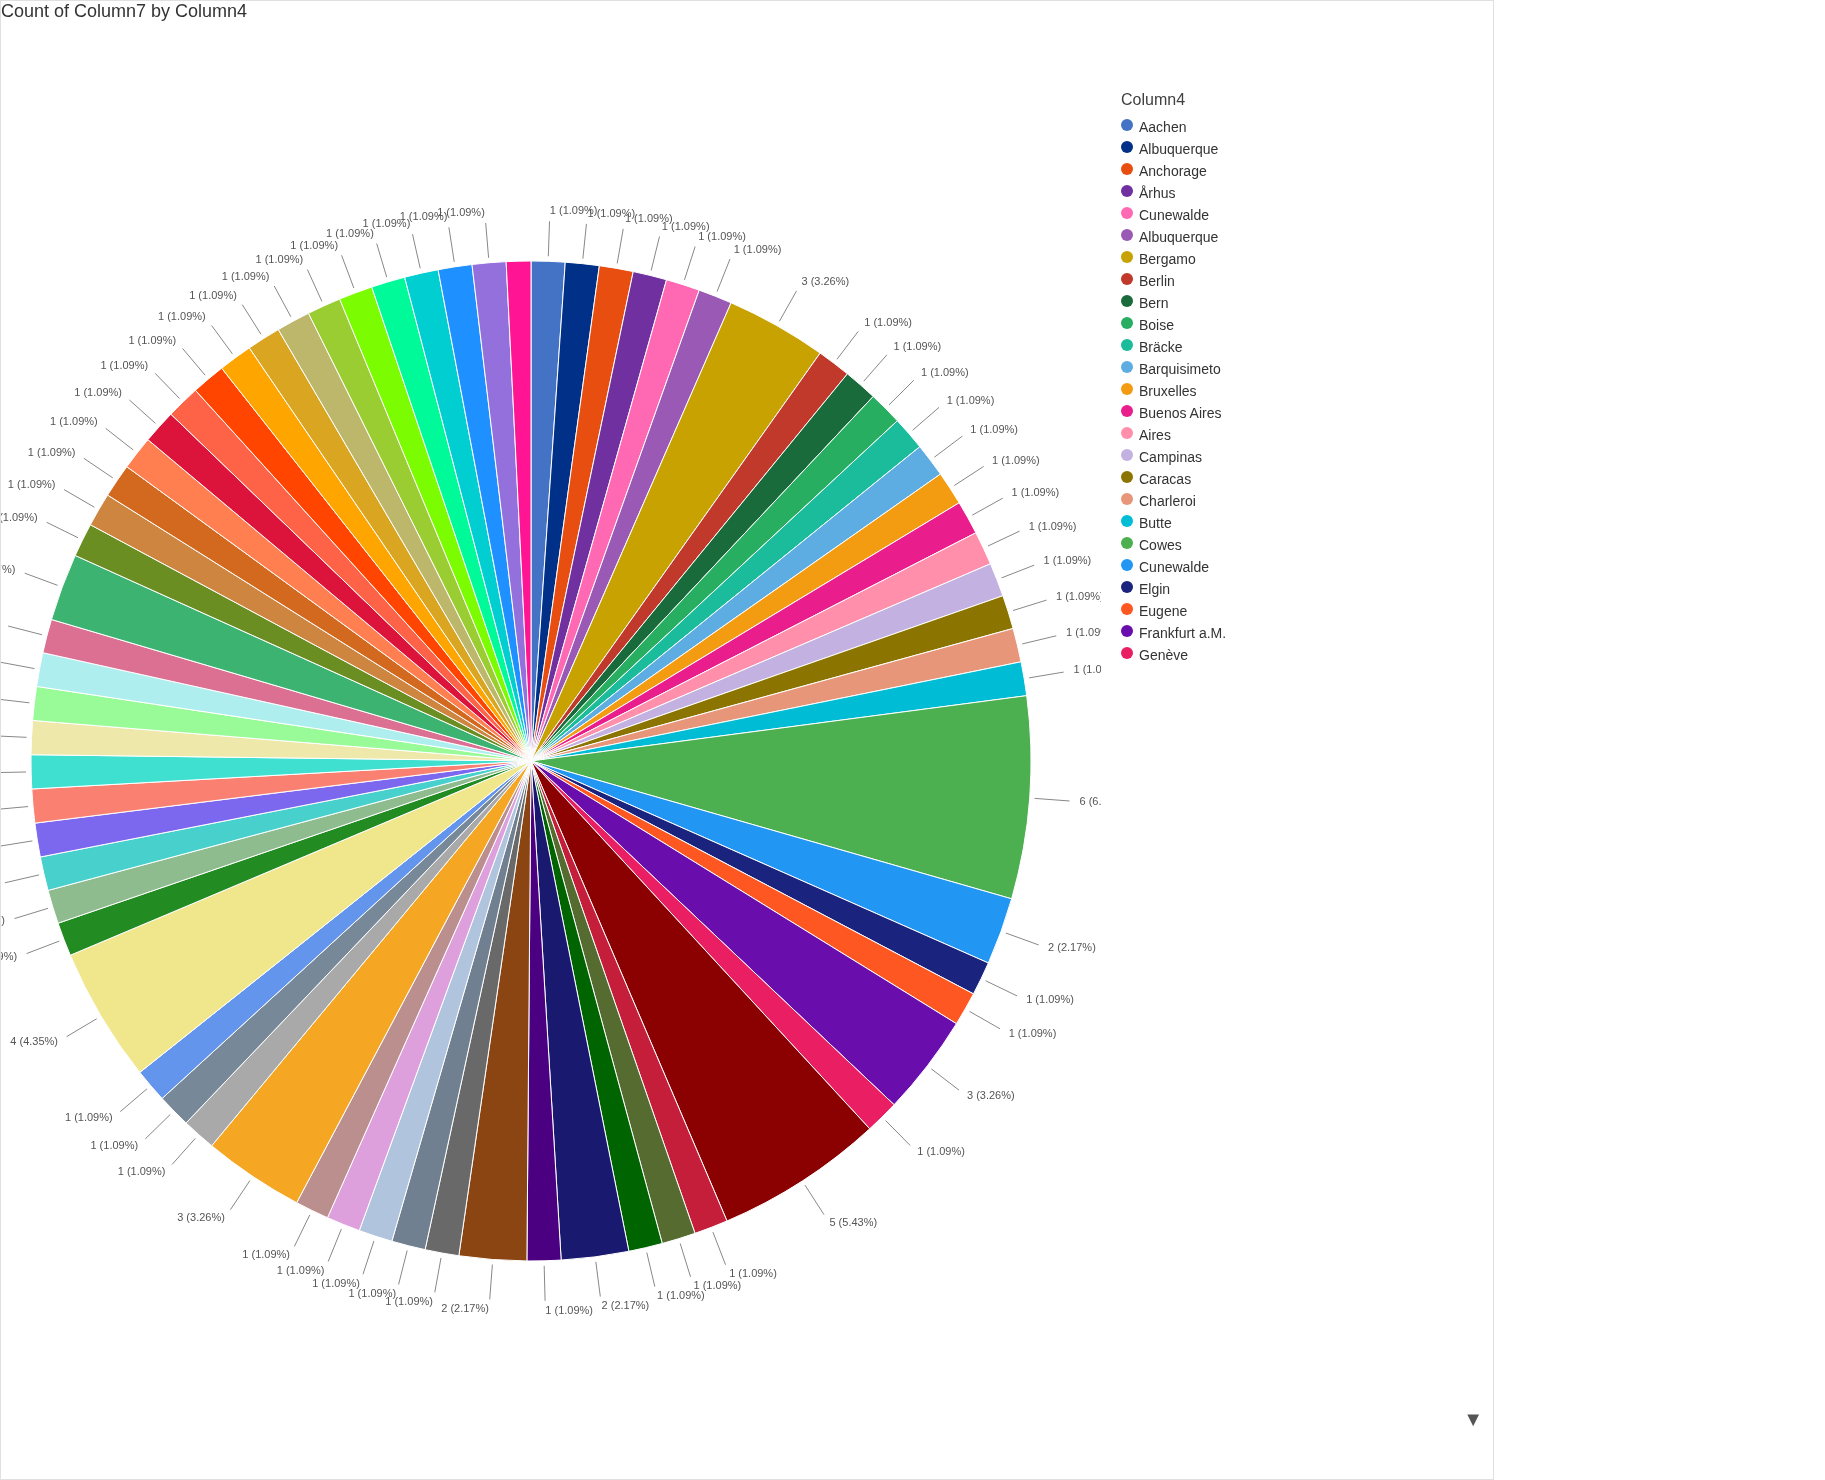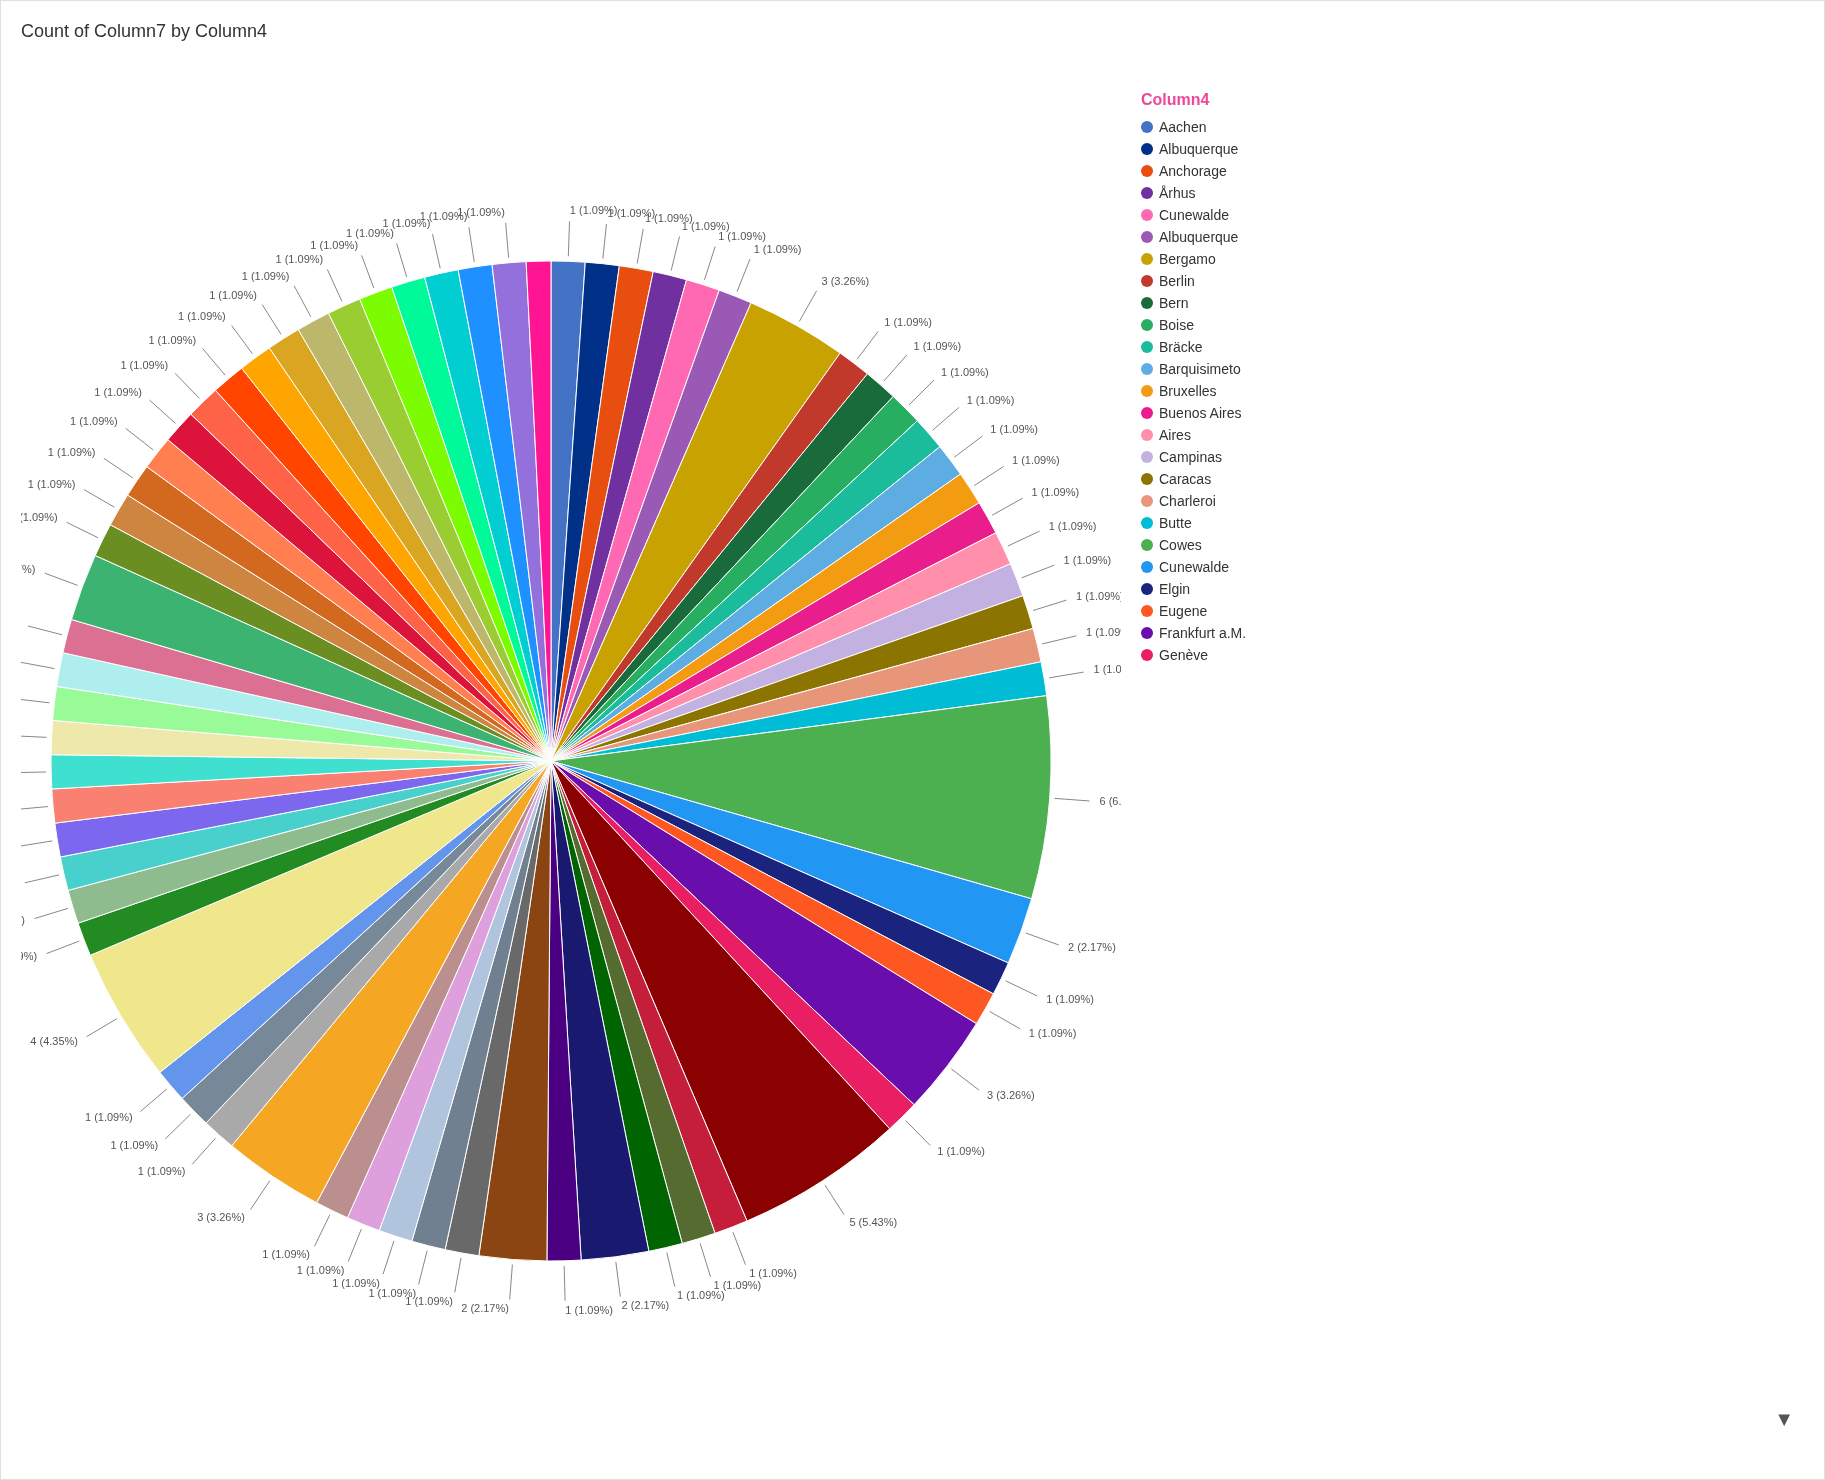--- a/index.html
+++ b/index.html
@@ -5,27 +5,26 @@
     * { box-sizing: border-box; margin: 0; padding: 0; }
     body {
       font-family: 'Segoe UI', Arial, sans-serif;
       background: #fff;
       width: 1825px;
       height: 1480px;
       overflow: hidden;
       position: relative;
     }
     #main-container {
-      width: 1825px;
+      width: 1494px;
       height: 1480px;
       display: flex;
       flex-direction: column;
       border: 1px solid #e0e0e0;
       background: #fff;
-      padding: 20px;
     }
     #chart-title {
       font-size: 18px;
       font-weight: 400;
       color: #333;
       margin-bottom: 10px;
     }
     #chart-area {
       display: flex;
       flex: 1;
@@ -46,27 +45,26 @@
       flex: 1;
       display: flex;
       flex-direction: column;
       padding-left: 20px;
       padding-top: 10px;
       height: 1350px;
       overflow: hidden;
     }
     #legend-title {
       font-size: 16px;
-      font-weight: 700;
-      color: #ec4899;
+      font-weight: 400;
+      color: #404040;
       margin-bottom: 10px;
     }
     .legend-item {
       display: flex;
-      align-items: center;
       margin-bottom: 6px;
       font-size: 14px;
       color: #333;
     }
     .legend-dot {
       width: 12px;
       height: 12px;
       border-radius: 50%;
       margin-right: 6px;
       flex-shrink: 0;

